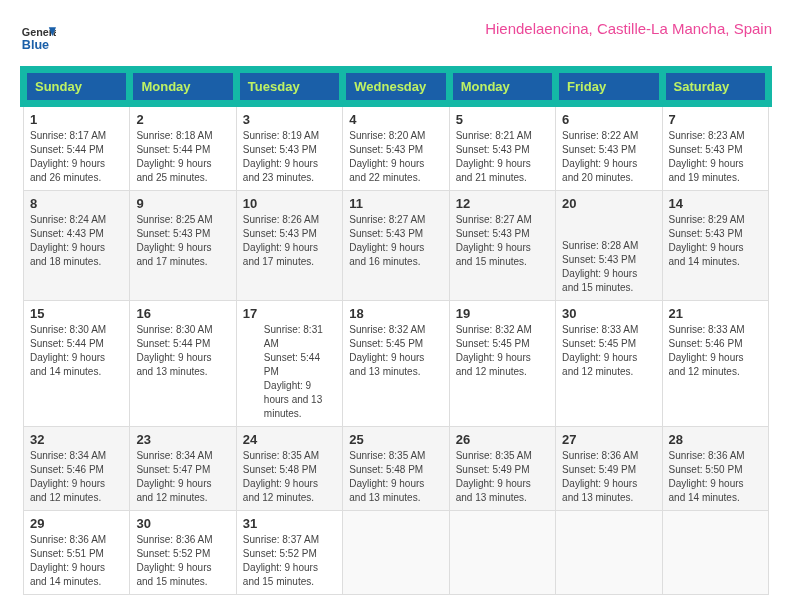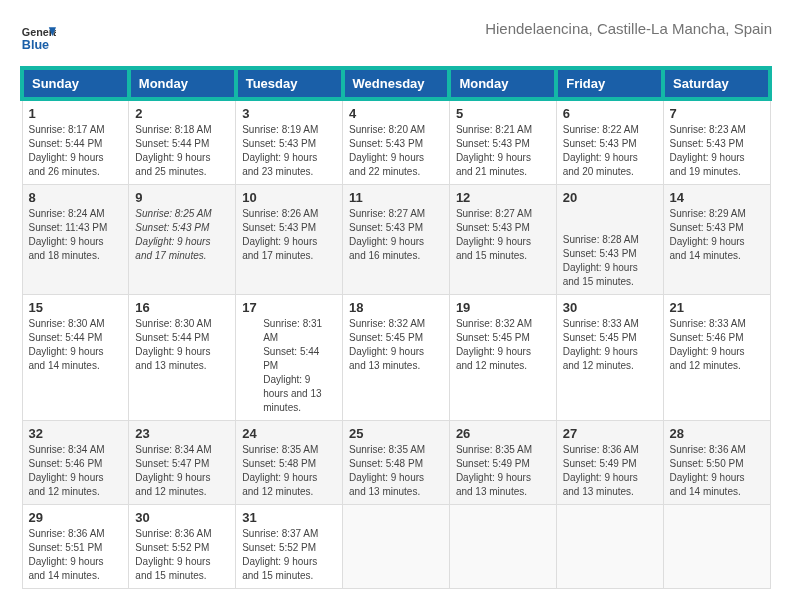--- a/index.html
+++ b/index.html
@@ -32,36 +32,36 @@
     .title-area {
       text-align: right;
     }
     .title-area h1 {
       font-size: 32px;
       font-weight: bold;
       color: #222;
     }
     .title-area h2 {
       font-size: 15px;
-      color: #737373;
+      color: #ec4899;
       font-weight: normal;
     }
     .calendar {
       width: 100%;
       border-collapse: collapse;
       border: 1px solid #ccc;
     }
     .calendar th {
       background-color: #1a5fa8;
-      color: #ffffff;
+      color: #bef264;
       text-align: left;
       padding: 6px 8px;
       font-size: 13px;
       font-weight: bold;
-      border: 4px solid #14b8a6;
+      border: 7px solid #14b8a6;
     }
     .calendar td {
       vertical-align: top;
       padding: 5px 6px;
       font-size: 10.5px;
       color: #333;
       border: 1px solid #ddd;
       width: calc(100% / 7);
       min-height: 80px;
       background: #fff;
@@ -154,26 +154,26 @@
           <span class="day-number">7</span>
           <div class="day-info" style="white-space: pre-line;">Sunrise: 8:23 AM
 Sunset: 5:43 PM
 Daylight: 9 hours and 19 minutes.</div>
         </td>
       </tr>
       <tr>
         <td>
           <span class="day-number">8</span>
           <div class="day-info" style="white-space: pre-line;">Sunrise: 8:24 AM
-Sunset: 11:43 PM
+Sunset: 4:43 PM
 Daylight: 9 hours and 18 minutes.</div>
         </td>
         <td>
           <span class="day-number">9</span>
-          <div class="day-info" style="white-space: pre-line; font-style: italic;">Sunrise: 8:25 AM
+          <div class="day-info" style="white-space: pre-line;">Sunrise: 8:25 AM
 Sunset: 5:43 PM
 Daylight: 9 hours and 17 minutes.</div>
         </td>
         <td>
           <span class="day-number">10</span>
           <div class="day-info" style="white-space: pre-line;">Sunrise: 8:26 AM
 Sunset: 5:43 PM
 Daylight: 9 hours and 17 minutes.</div>
         </td>
         <td>

